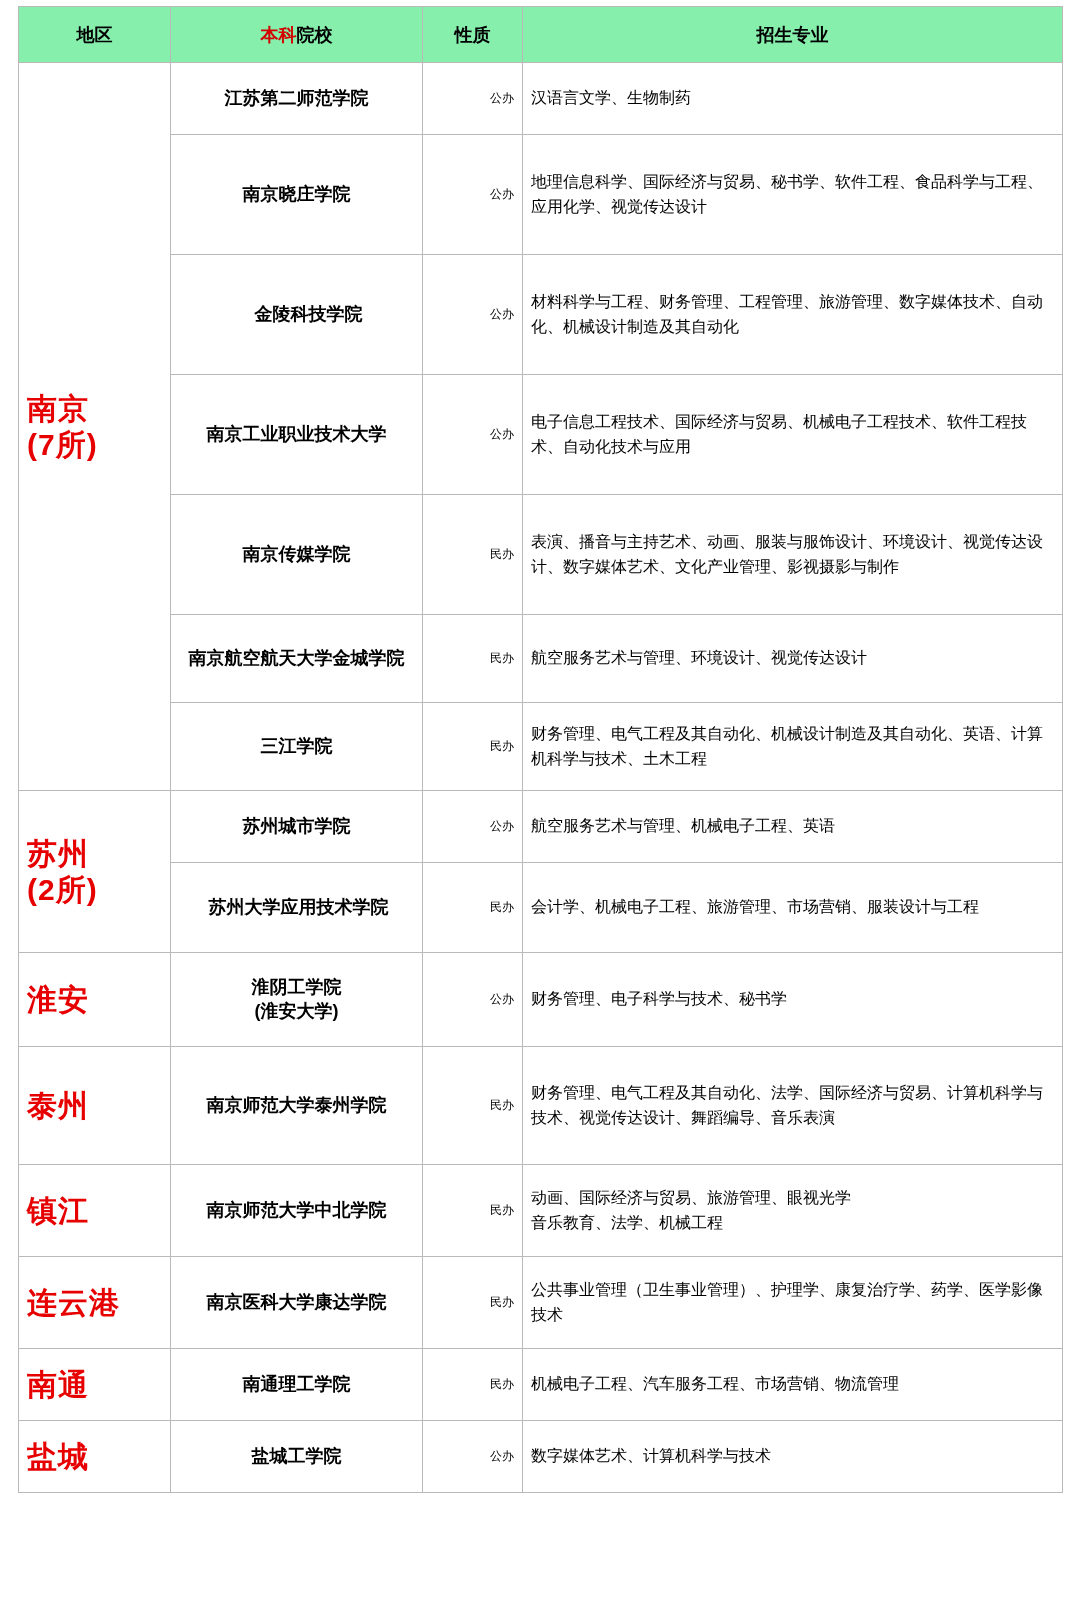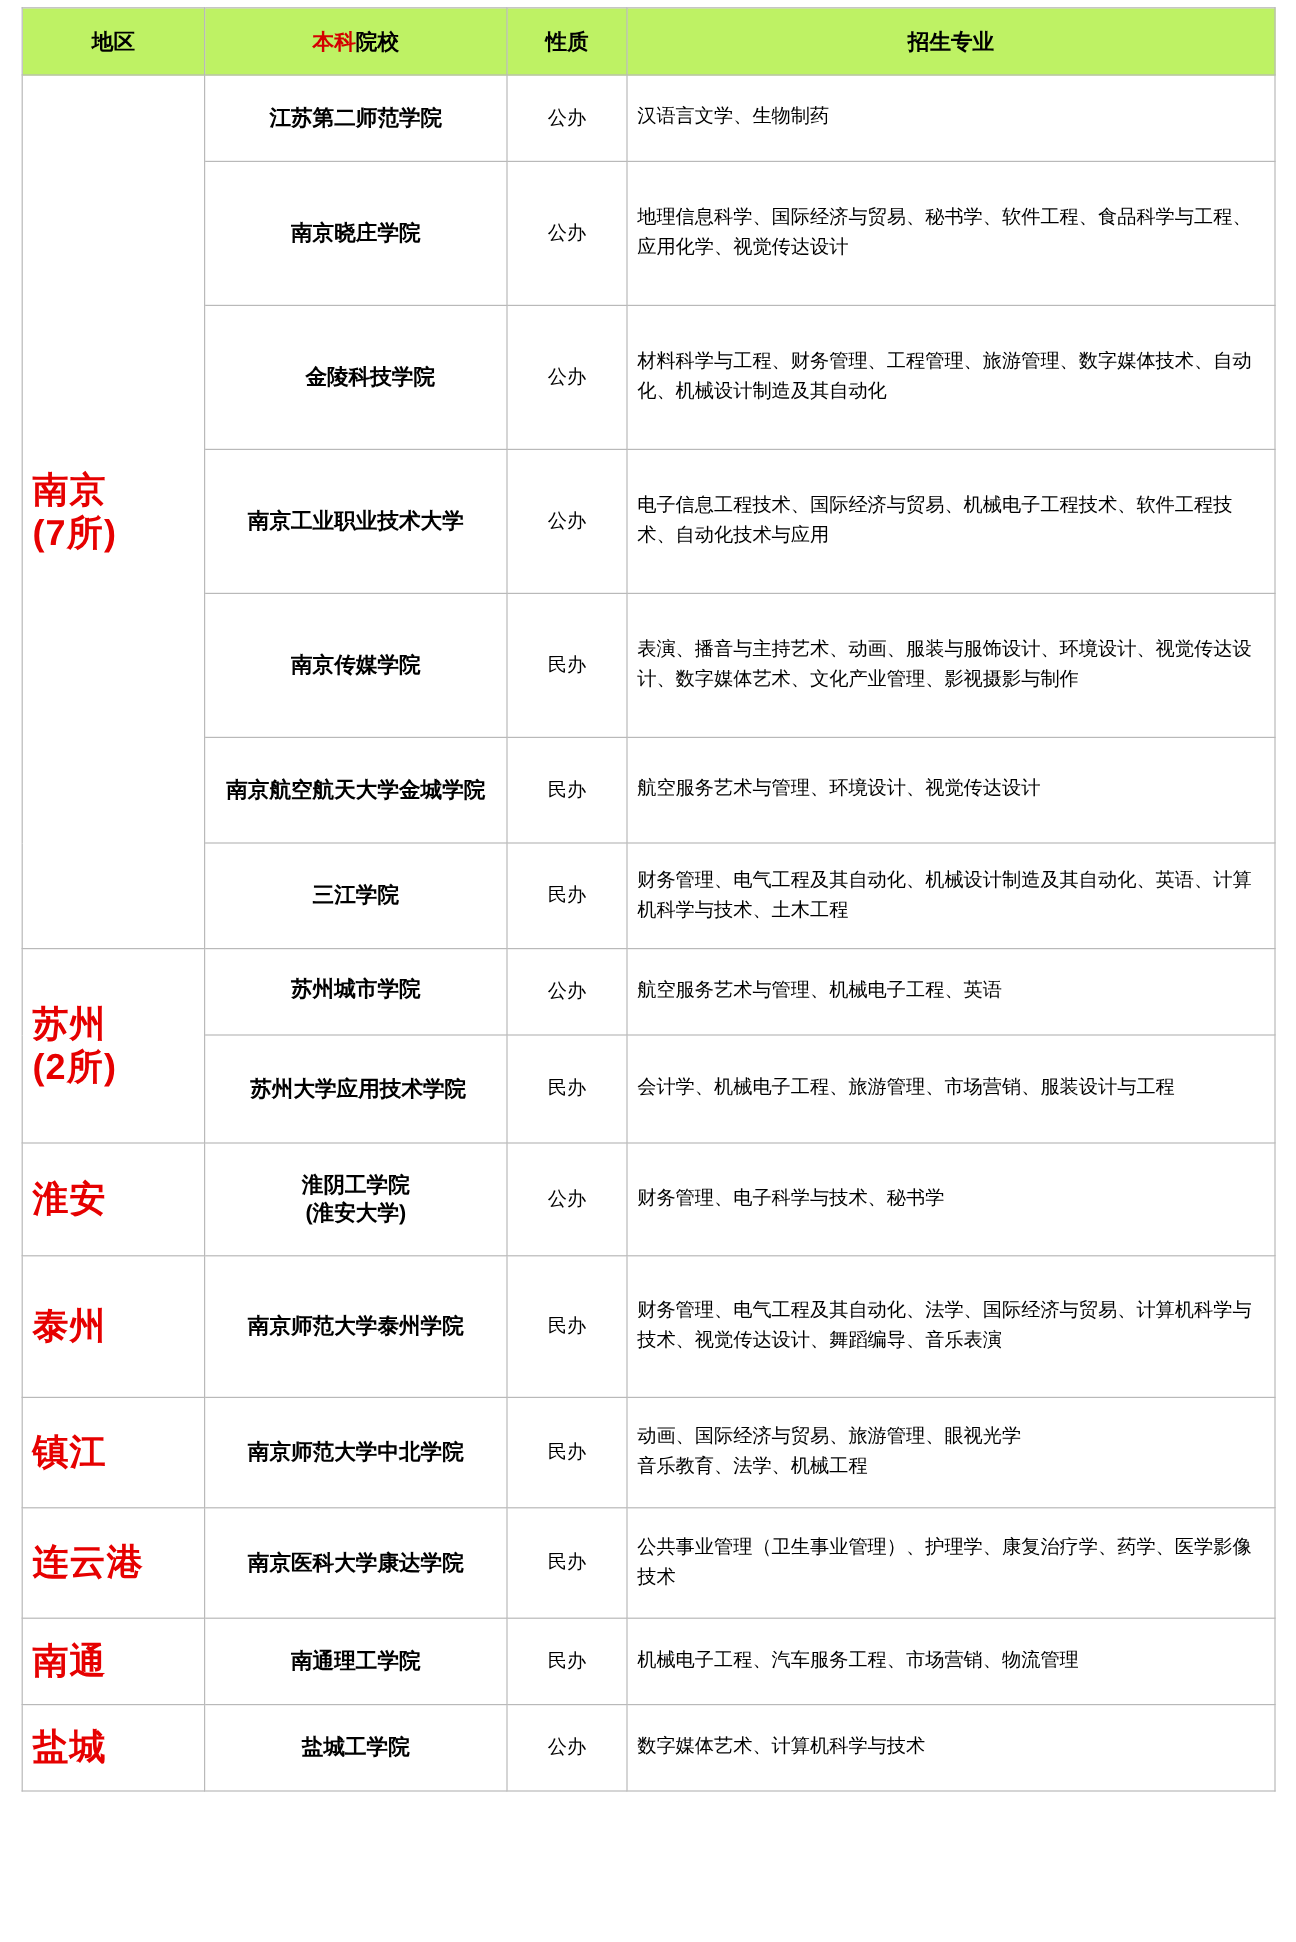--- a/index.html
+++ b/index.html
@@ -24,21 +24,21 @@
     border-collapse: collapse;
     table-layout: fixed;
   }
   table.main td, table.main th {
     border: 1px solid #b9b9b9;
     vertical-align: middle;
     padding: 6px 8px;
     box-sizing: border-box;
   }
   thead th {
-    background: #bef264;
+    background: #86efac;
     font-size: 18px;
     font-weight: bold;
     text-align: center;
     height: 56px;
     padding: 4px;
     border: 1px solid #b9b9b9;
   }
   th .hl { color: #d40000; }
   col.c-region  { width: 152px; }
   col.c-school  { width: 252px; }
@@ -54,22 +54,22 @@
     letter-spacing: 1px;
   }
   td.region .cnt { display: block; }
   td.school {
     text-align: center;
     font-weight: bold;
     font-size: 18px;
     line-height: 1.3;
   }
   td.nature {
-    text-align: center;
-    font-size: 16px;
+    text-align: right;
+    font-size: 12px;
   }
   td.major {
     text-align: left;
     font-size: 16px;
     line-height: 1.55;
   }
   .watermark {
     position: absolute;
     left: 0;
     right: 0;
@@ -150,21 +150,21 @@
           <td class="nature">民办</td>
           <td class="major">航空服务艺术与管理、环境设计、视觉传达设计</td>
         </tr>
         <tr>
           <td class="school" style="height: 88px; margin-top: 29px;">三江学院</td>
           <td class="nature">民办</td>
           <td class="major">财务管理、电气工程及其自动化、机械设计制造及其自动化、英语、计算机科学与技术、土木工程</td>
         </tr>
         <tr>
           <td class="region" rowspan="2"><span>苏州</span><span class="cnt">(2所)</span></td>
-          <td class="school" style="height: 72px; font-family: Liberation Mono, monospace;">苏州城市学院</td>
+          <td class="school" style="height: 72px;">苏州城市学院</td>
           <td class="nature">公办</td>
           <td class="major">航空服务艺术与管理、机械电子工程、英语</td>
         </tr>
         <tr>
           <td class="school" style="height: 90px; padding-left: 12px;">苏州大学应用技术学院</td>
           <td class="nature">民办</td>
           <td class="major">会计学、机械电子工程、旅游管理、市场营销、服装设计与工程</td>
         </tr>
         <tr>
           <td class="region" rowspan="1"><span>淮安</span></td>

